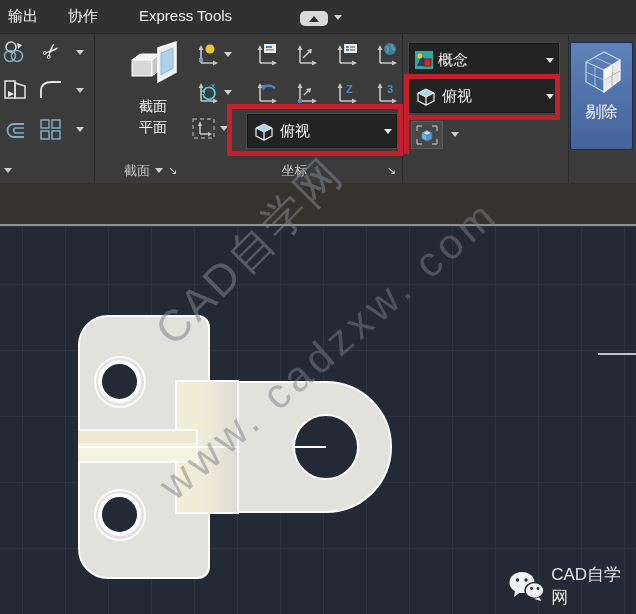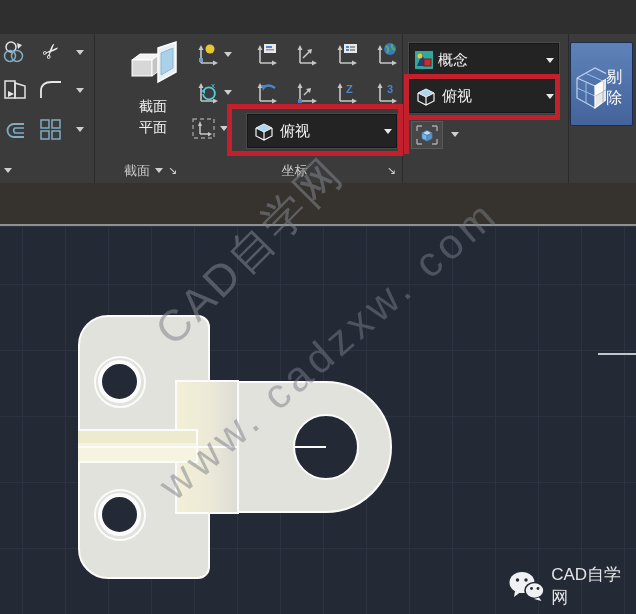--- a/index.html
+++ b/index.html
@@ -19,21 +19,21 @@
   .panel-label { position:absolute; bottom:0; left:0; right:0; height:25px; display:flex; align-items:center; justify-content:center; gap:5px; color:#cbcbcb; font-size:13px; }
   .caret { width:0; height:0; border-left:4px solid transparent; border-right:4px solid transparent; border-top:5px solid #cfcfcf; display:inline-block; }
   .launcher { color:#cfcfcf; font-size:11px; line-height:11px; }
   .ico { position:absolute; width:26px; height:26px; display:flex; align-items:center; justify-content:center; }
 
   .combo { position:absolute; background:#232323; border:1px solid #161616; box-shadow:0 0 0 1px #4a4a4a; display:flex; align-items:center; color:#f2f2f2; font-size:15px; padding:16px 4px; }
   .combo .caret { margin-left:auto; border-top-color:#e8e8e8; }
   .combo .val { margin-left:4px; white-space:nowrap; }
 
   
-  #cull-btn { position:absolute; left:1px; top:8px; width:63px; height:84px; background:linear-gradient(180deg,#5e82b8,#44639b); border:1px solid #1c2c50; border-radius:2px; display:flex; align-items:center; }
+  #cull-btn { position:absolute; left:1px; top:8px; width:63px; height:108px; background:linear-gradient(180deg,#5e82b8,#44639b); border:1px solid #1c2c50; border-radius:2px; display:flex; flex-direction:column; align-items:center; }
   #cull-btn .lbl { color:#fff; font-size:16px; margin-top:8px; }
 
   
   #section-btn { position:absolute; left:8px; top:4px; width:74px; height:116px; display:flex; flex-direction:column; align-items:center; }
   #section-btn .lbl { color:#f2f2f2; font-size:14px; line-height:21px; text-align:center; margin-top:6px; }
 
   
   #substrip { position:absolute; left:0; top:183px; width:636px; height:41px; background:#36332e; }
   #divider  { position:absolute; left:0; top:224px; width:636px; height:2px; background:#8f9092; }
 
@@ -70,20 +70,29 @@
   .red-rect { position:absolute; border:5px solid #c2202c; z-index:60; pointer-events:none; }
   #red-stub { position:absolute; left:404px; top:118px; width:5px; height:36px; background:#c2202c; z-index:60; }
 
   svg { display:block; }
 </style>
 </head>
 <body>
 
 <div id="app">
 
+  <div id="menubar">
+    <span class="menu-tab" style="left:8px">输出</span>
+    <span class="menu-tab" style="left:68px">协作</span>
+    <span class="menu-tab" style="left:139px">Express Tools</span>
+    <span id="cloud-pill">
+        <span class="tri-up"></span>
+      </span>
+    <span class="caret" style="position:absolute;left:334px;top:15px"></span>
+  </div>
 
   <div id="ribbon">
 
     <svg width="0" height="0" style="position:absolute">
       <defs>
         <g id="ucs">
           <path d="M7 21 V7 M7 21 H20" stroke="#c6c6c6" stroke-width="1.6" fill="none"></path>
           <polygon points="4.5,8 7,3 9.5,8" fill="#c6c6c6"></polygon>
           <polygon points="19,18.5 24,21 19,23.5" fill="#c6c6c6"></polygon>
         </g>

